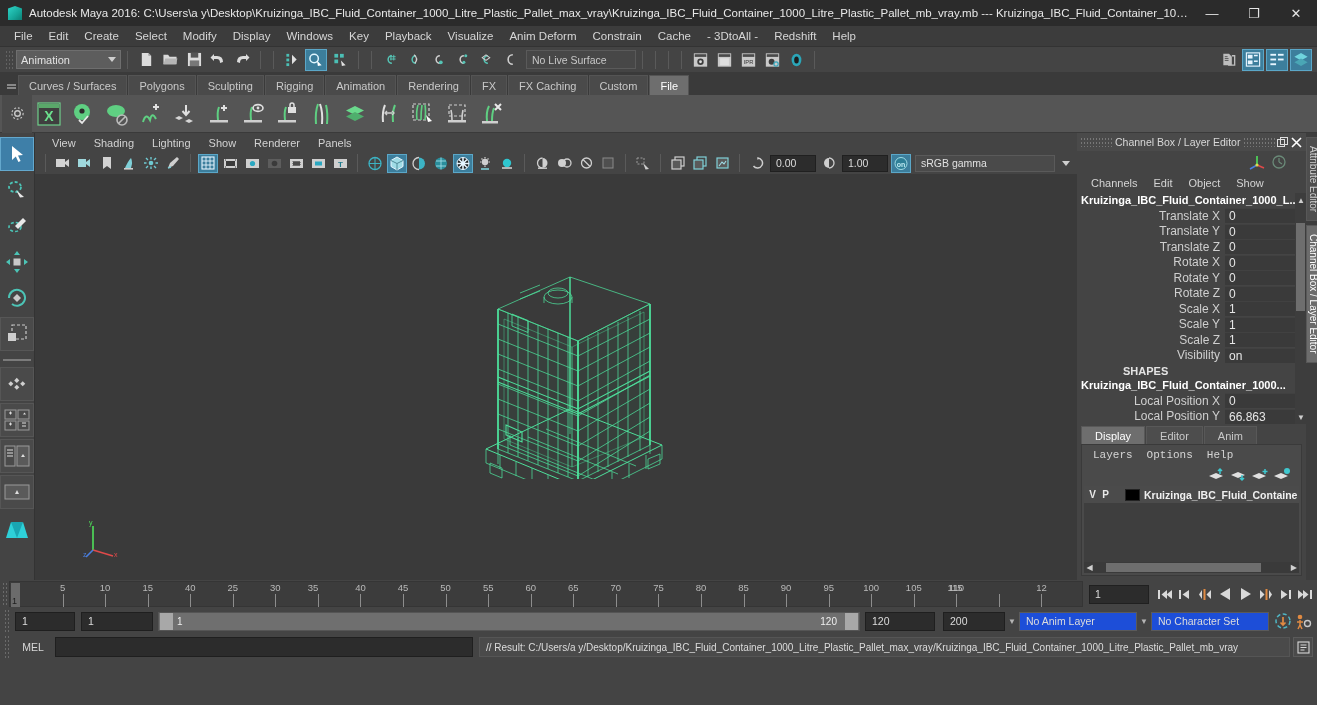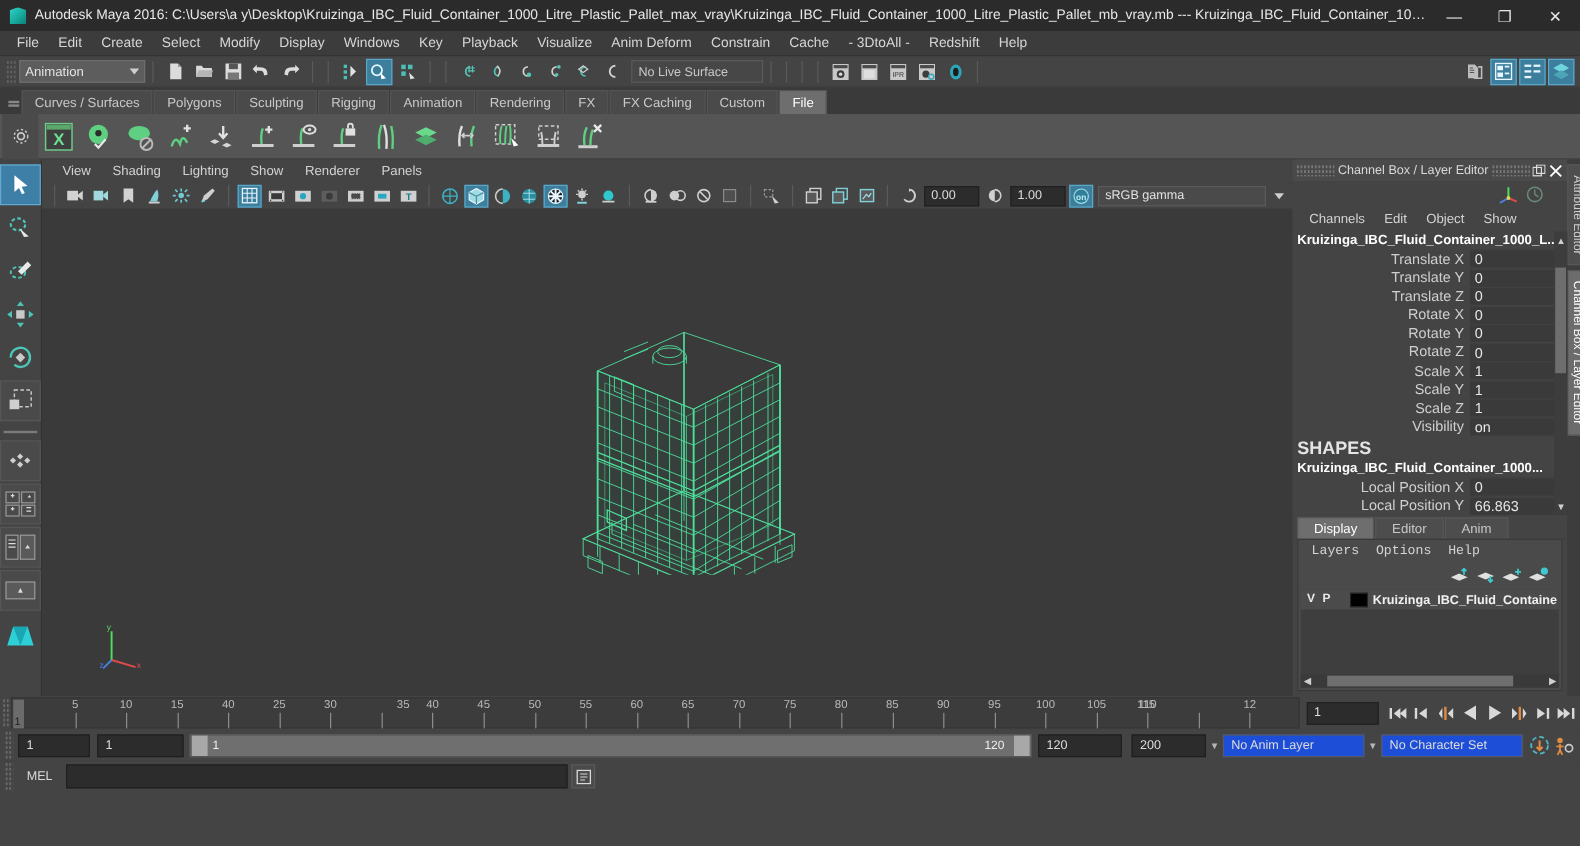--- a/index.html
+++ b/index.html
@@ -164,21 +164,21 @@
   .cb-menus .mi { padding: 1px 8px; }
   .cb-node {
     font-size: 11px; color: #fff; font-weight: bold; padding: 1px 4px 2px 4px; white-space: nowrap;
     overflow: hidden; background: #444;
   }
   .cb-list { background: #444; position: relative; flex: 0 0 auto; }
   .cb-row { display: flex; align-items: center; height: 15.5px; font-size: 12px; }
   .cb-name { width: 148px; text-align: right; color: #cfcfcf; padding-right: 5px; white-space: nowrap; }
   .cb-val { flex: 1; background: #3a3a3a; color: #e6e6e6; padding-left: 4px; height: 15px; line-height: 15px;
             border-top: 1px solid #414141; }
-  .cb-section { font-size: 15px; color: #e4e4e4; font-weight: bold; padding: 2px 0 1px 4px; }
+  .cb-section { font-size: 11px; color: #e4e4e4; font-weight: bold; padding: 2px 0 1px 4px; margin-left: 42px; }
   .cb-scroll {
     position: absolute; right: 0; top: 0; width: 11px; height: 100%; background: #3d3d3d;
   }
   .cb-thumb { position: absolute; left: 1px; top: 30px; width: 9px; height: 88px; background: #6e6e6e; }
   .cb-arrow { position:absolute; left:1px; width: 9px; height: 10px; display:flex;align-items:center;justify-content:center;
      color:#cfcfcf; font-size: 8px; }
 
   
   .le-tabs { height: 20px; display: flex; align-items: flex-end; background: #444; padding-left: 4px; }
   .le-tab {
@@ -1117,21 +1117,21 @@
         <div class="ts-lab" style="left: 95.124px;">10</div>
         <div class="ts-tick" style="left: 137.686px;"></div>
         <div class="ts-lab" style="left: 137.686px;">15</div>
         <div class="ts-tick" style="left: 180.248px;"></div>
         <div class="ts-lab" style="left: 180.248px;">40</div>
         <div class="ts-tick" style="left: 222.81px;"></div>
         <div class="ts-lab" style="left: 222.81px;">25</div>
         <div class="ts-tick" style="left: 265.372px;"></div>
         <div class="ts-lab" style="left: 265.372px;">30</div>
         <div class="ts-tick" style="left: 307.934px;"></div>
-        <div class="ts-lab" style="left: 326px;">35</div>
+        <div class="ts-lab" style="left: 303px;">35</div>
         <div class="ts-tick" style="left: 350.496px;"></div>
         <div class="ts-lab" style="left: 350.496px;">40</div>
         <div class="ts-tick" style="left: 393.058px;"></div>
         <div class="ts-lab" style="left: 393.058px;">45</div>
         <div class="ts-tick" style="left: 435.62px;"></div>
         <div class="ts-lab" style="left: 435.62px;">50</div>
         <div class="ts-tick" style="left: 478.182px;"></div>
         <div class="ts-lab" style="left: 478.182px;">55</div>
         <div class="ts-tick" style="left: 520.744px;"></div>
         <div class="ts-lab" style="left: 520.744px;">60</div>
@@ -1241,20 +1241,21 @@
           <path d="M6 8v5M3 10h6M4 17l2-4M8 17l-2-4" stroke="#e08a42" stroke-width="1.5" fill="none"></path>
           <circle cx="13.5" cy="11.5" r="3" fill="none" stroke="#c9c9c9" stroke-width="1.4"></circle>
         </svg>
     </div>
   </div>
 
   <div class="melrow">
     <div class="ts-grip"></div>
     <div class="mel-label">MEL</div>
     <div class="mel-input" placeholder=""></div>
+    <div class="mel-result">// Result: C:/Users/a y/Desktop/Kruizinga_IBC_Fluid_Container_1000_Litre_Plastic_Pallet_max_vray/Kruizinga_IBC_Fluid_Container_1000_Litre_Plastic_Pallet_mb_vray</div>
     <div class="mel-btn">
       <svg width="13" height="13" viewBox="0 0 13 13">
           <rect x="1" y="1" width="11" height="11" fill="none" stroke="#d8d8d8" stroke-width="1.1"></rect>
           <path d="M3.5 4h6M3.5 6.5h6M3.5 9h4" stroke="#d8d8d8" stroke-width="1"></path>
         </svg>
     </div>
   </div>
 
 </div>
 

